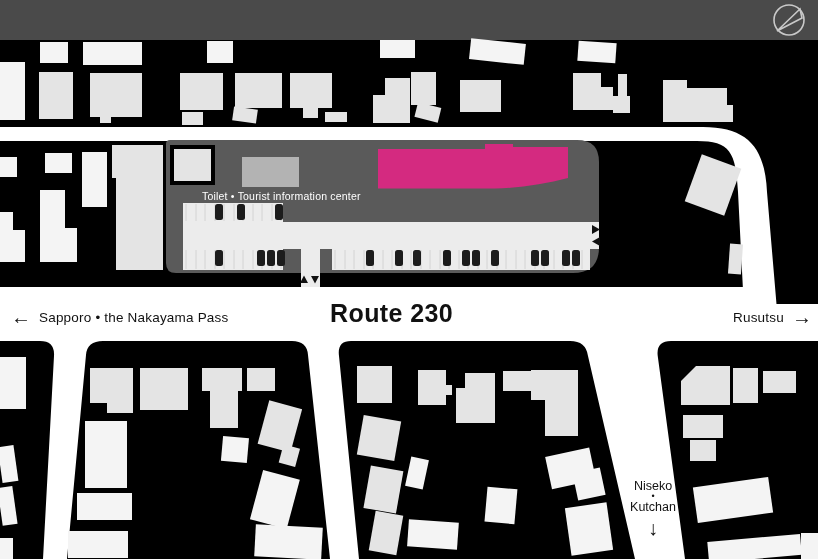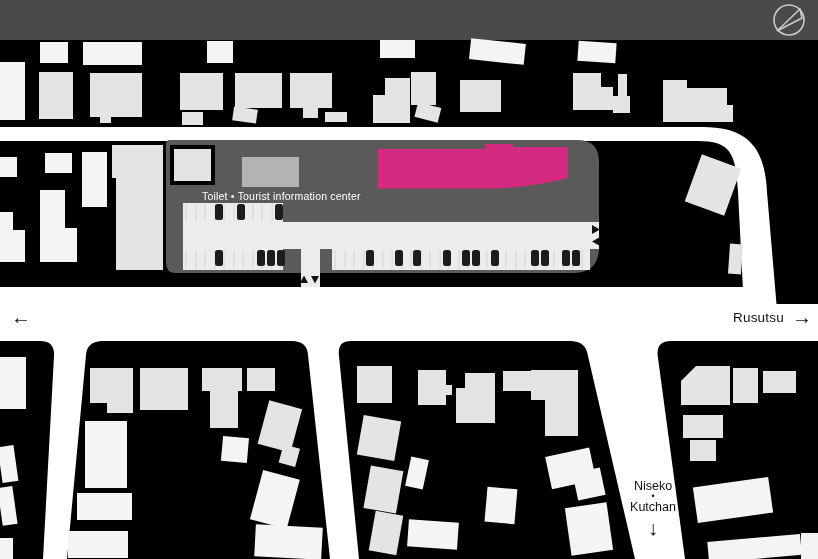--- a/index.html
+++ b/index.html
@@ -190,22 +190,24 @@
     <rect class="b" x="695" y="482" width="76" height="36" transform="rotate(-8 733 500)"></rect>
     <rect class="b" x="708" y="538" width="93" height="21" transform="rotate(-5 754 548)"></rect>
     <rect class="b" x="801" y="533" width="17" height="26"></rect>
   </g>
 </svg>
 
 <div class="lbl" id="site-label" style="left:202px;top:190px;">Toilet • Tourist information center</div>
 
 <div class="lbl lbl-flex" style="left:11px;top:304px;height:26px;gap:8px;">
   <span class="arrow">←</span>
-</div>
-
+  <span class="dirtext">Sapporo • the Nakayama Pass</span>
+</div>
+
+<div class="lbl" id="route-label" style="left:330px;top:299px;">Route 230</div>
 
 <div class="lbl" id="south-label" style="left:622px;top:479px;">
   <div>Niseko</div>
   <div class="dot">•</div>
   <div>Kutchan</div>
   <div class="arrow">↓</div>
 </div>
 
 <div class="lbl lbl-flex" style="left:733px;top:304px;height:26px;gap:8px;">
   <span class="dirtext">Rusutsu</span>

